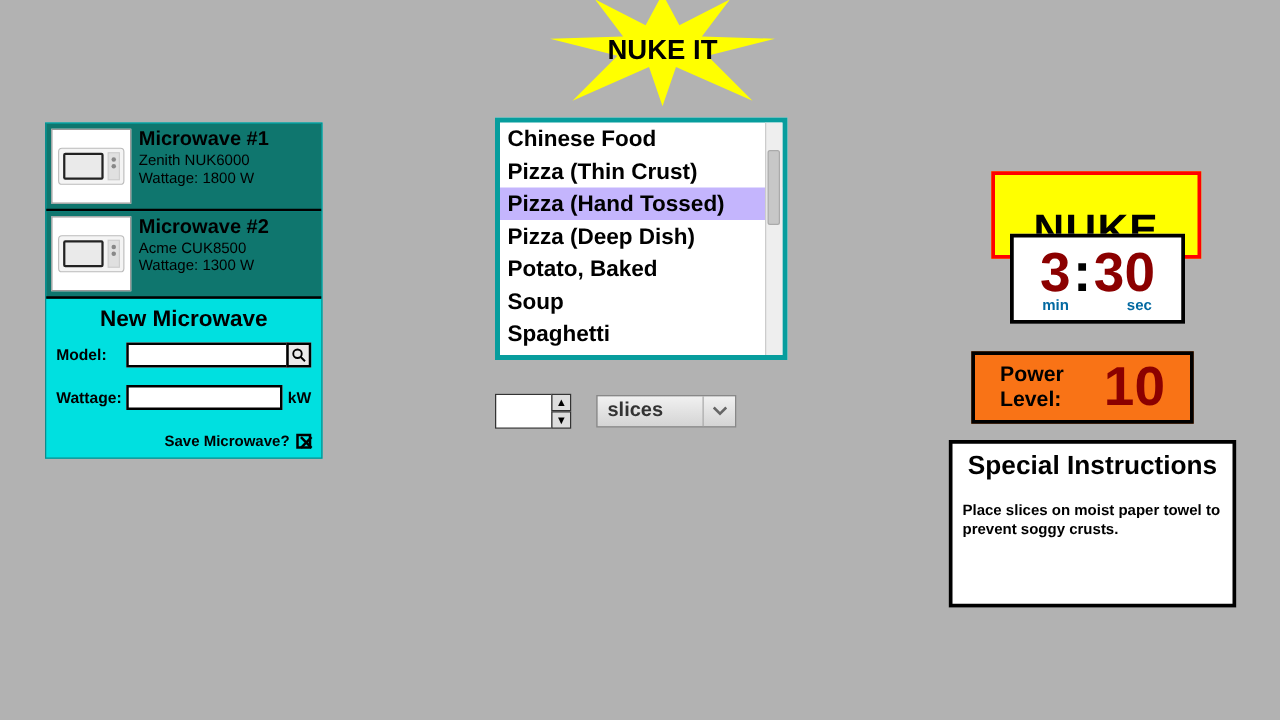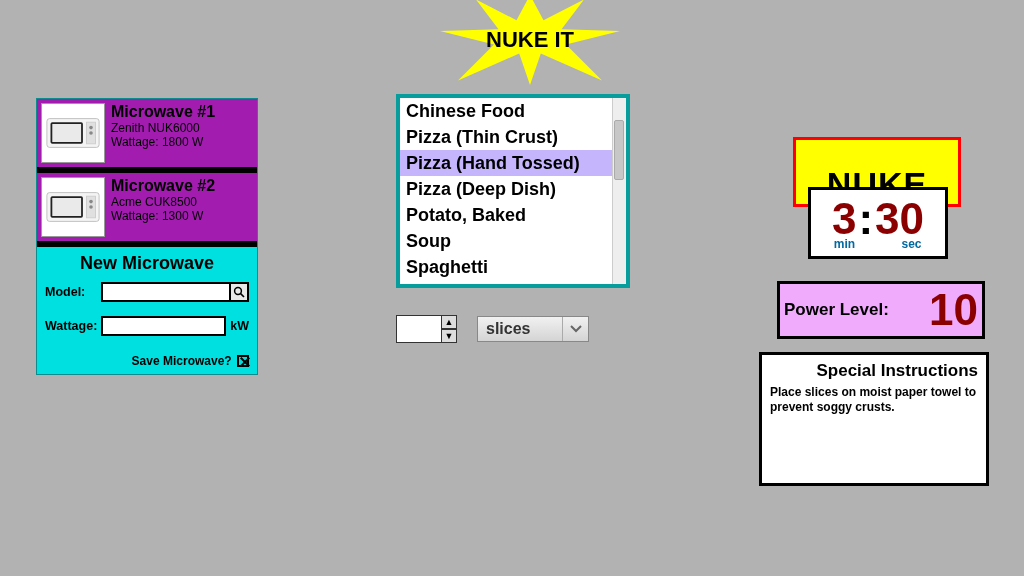--- a/index.html
+++ b/index.html
@@ -36,23 +36,23 @@
   .mw-panel {
     position: absolute;
     left: 36px;
     top: 98px;
     width: 222px;
     background: #00e0e0;
     border: 1px solid #0c8c8c;
   }
   .mw-card {
     display: flex;
-    background: #a21caf;
+    background: #0f766e;
     padding: 4px;
-    border-bottom: 6px solid #000000;
+    border-bottom: 2px solid #000000;
   }
   .mw-thumb {
     width: 64px; height: 60px;
     background: #fff;
     border: 1px solid #999;
     display: flex; align-items: center; justify-content: center;
     margin-right: 6px;
   }
   .mw-thumb svg { width: 56px; height: 36px; }
   .mw-info .mw-title { font-weight: 900; font-size: 16px; }
@@ -188,39 +188,39 @@
   .time-digits { display: flex; align-items: baseline; font-weight: 900; color: #8b0000; line-height: 1; }
   .time-digits .d { font-size: 44px; }
   .time-digits .colon { font-size: 44px; color: #000; margin: 0 2px; }
   .time-labels { display: flex; width: 100%; font-size: 12px; font-weight: 700; color: #0369a1; margin-top:-4px; }
   .time-labels span { width: 50%; text-align: center; }
 
   
   .power-box {
     position: absolute;
     left: 777px; top: 281px;
-    width: 208px; height: 58px;
-    background: #f0abfc;
+    width: 178px; height: 58px;
+    background: #f97316;
     border: 3px solid #000;
     display: flex; align-items: center;
-    padding: 0 4px;
+    padding: 0 20px;
   }
   .power-box .plabel { font-weight: 900; font-size: 17px; }
   .power-box .pval { margin-left: auto; font-size: 44px; font-weight: 900; color: #8b0000; line-height: 1; }
 
   
   .instr-box {
     position: absolute;
     left: 759px; top: 352px;
     width: 230px; height: 134px;
     background: #fff;
     border: 3px solid #000;
     padding: 6px 8px;
   }
-  .instr-box .ititle { text-align: right; font-weight: 900; font-size: 17px; margin-bottom: 4px; }
+  .instr-box .ititle { text-align: center; font-weight: 900; font-size: 21px; margin-bottom: 16px; }
   .instr-box .ibody { font-size: 12px; font-weight: 700; line-height: 1.25; }
 
 </style>
 </head>
 <body>
 
 <div class="starburst">
   <svg viewBox="0 0 200 100">
     <polygon fill="#ffff00" stroke="#000" stroke-width="0" points="100,0 115,28 160,5 135,38 200,40 140,55 180,95 112,65 100,100 88,65 20,95 60,55 0,40 65,38 40,5 85,28"></polygon>
   </svg>

